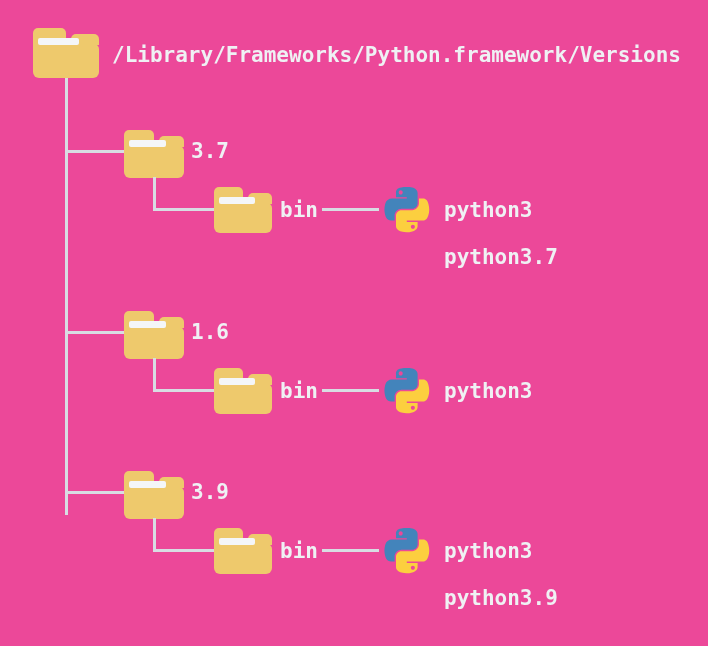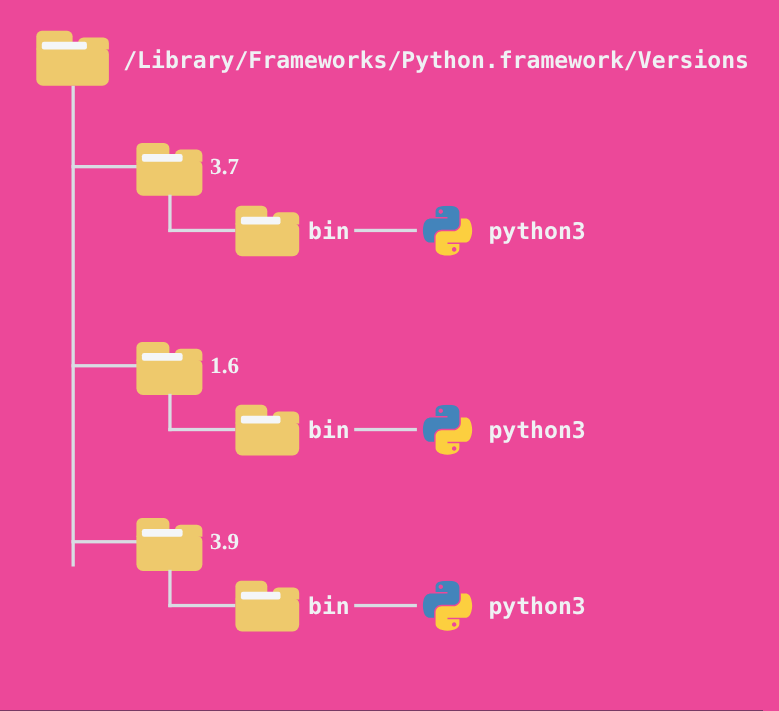--- a/index.html
+++ b/index.html
@@ -71,21 +71,21 @@
     position: absolute;
     left: 0;
     width: 708px;
     height: 150px;
   }
   .branch-1 { top: 130px; }
   .branch-2 { top: 311px; }
   .branch-3 { top: 471px; }
   .b-connector { left: 65px; top: 20px; width: 60px; height: 3px; }
   .version-folder { left: 124px; top: 0; }
-  .version-label { left: 191px; top: 8px; font-family: Liberation Serif, serif; }
+  .version-label { left: 191px; top: 8px; }
   .sub-v { left: 153px; top: 47px; width: 3px; height: 34px; }
   .sub-h { left: 153px; top: 78px; width: 61px; height: 3px; }
   .bin-folder { left: 214px; top: 57px; }
   .bin-label { left: 280px; top: 67px; }
   .exe-line { left: 322px; top: 78px; width: 57px; height: 3px; }
   .py-logo {
     position: absolute;
     left: 384px; top: 57px;
     width: 46px; height: 46px;
   }
@@ -135,20 +135,21 @@
       <span class="f-topright"></span>
       <span class="f-paper"></span>
       <span class="f-body"></span>
     </div>
     <div class="label bin-label">bin</div>
     <div class="line exe-line"></div>
     <svg class="py-logo" viewBox="0 0 112 114">
         <use href="#py-logo-shape"></use>
       </svg>
     <div class="label exe1">python3</div>
+    <div class="label exe2">python3.7</div>
   </div>
 
   <div class="branch branch-2">
     <div class="line b-connector"></div>
     <div class="folder version-folder">
       <span class="f-tab"></span>
       <span class="f-topright"></span>
       <span class="f-paper"></span>
       <span class="f-body"></span>
     </div>
@@ -185,15 +186,16 @@
       <span class="f-topright"></span>
       <span class="f-paper"></span>
       <span class="f-body"></span>
     </div>
     <div class="label bin-label">bin</div>
     <div class="line exe-line"></div>
     <svg class="py-logo" viewBox="0 0 112 114">
         <use href="#py-logo-shape"></use>
       </svg>
     <div class="label exe1">python3</div>
+    <div class="label exe2">python3.9</div>
   </div>
 
 </div>
 
 </body></html>

